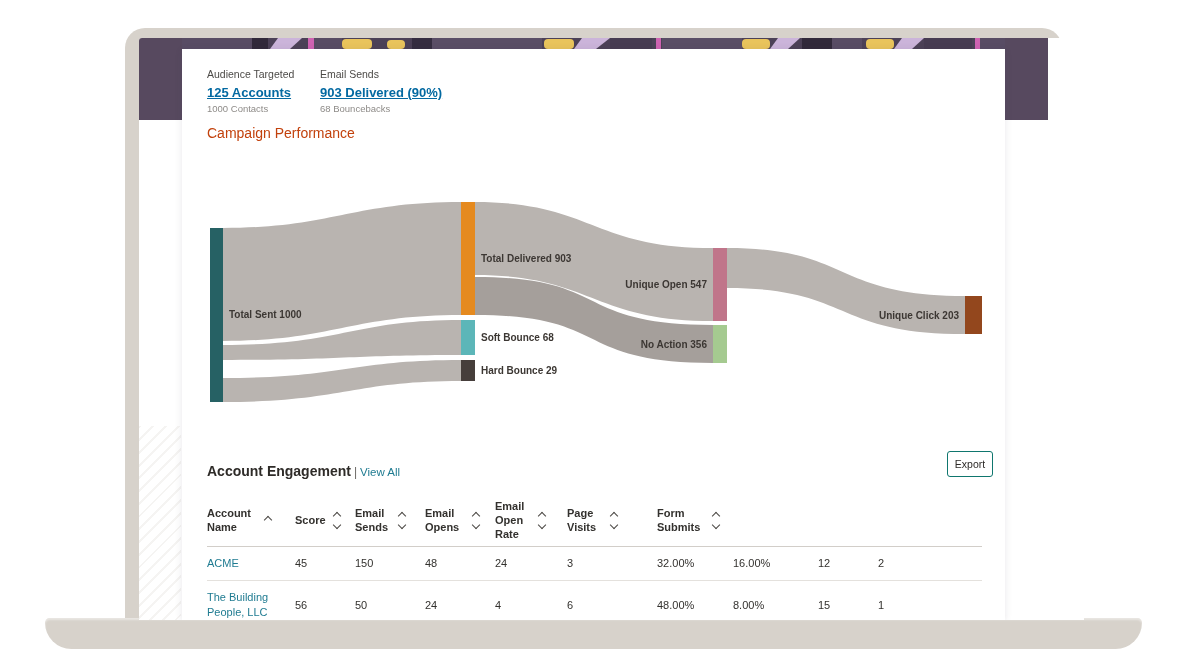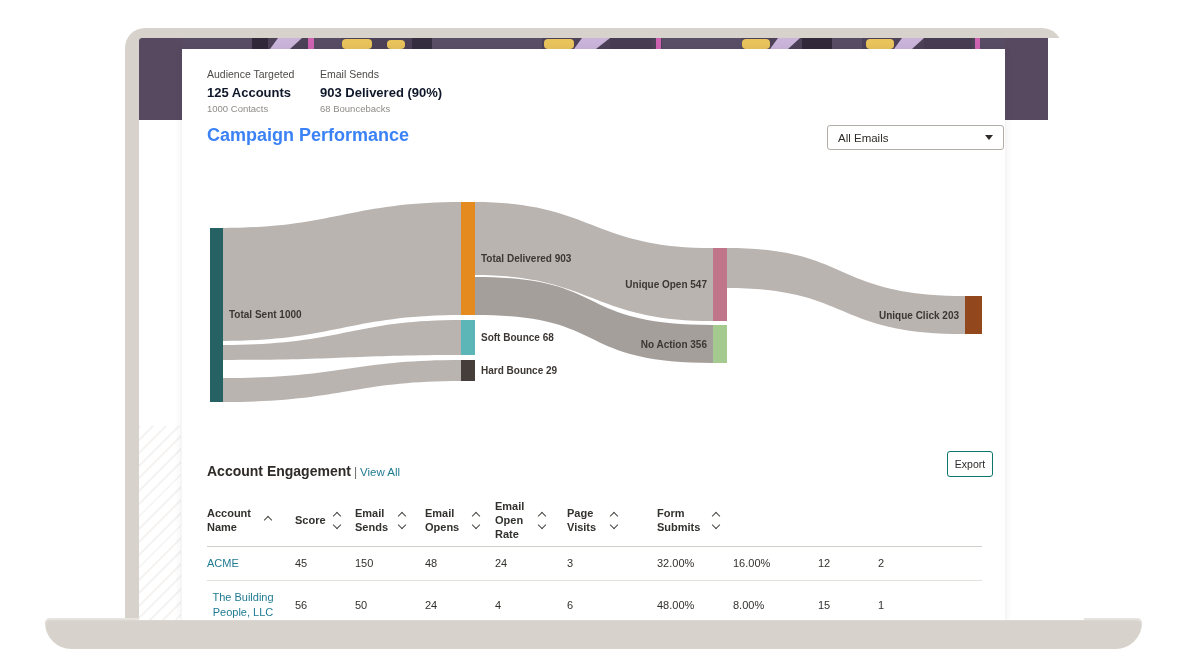--- a/index.html
+++ b/index.html
@@ -16,24 +16,24 @@
   
   .banner{left:0;top:0;width:909px;height:82px;background:#57495f;}
   .banner-strip{left:43px;top:0;width:823px;height:11px;}
   .hatch{left:0;top:388px;width:42px;height:194px;opacity:.55;
          background:repeating-linear-gradient(135deg,#edebe8 0 2px,#ffffff 2px 9px);}
   .card{left:43px;top:11px;width:823px;height:571px;background:#ffffff;box-shadow:0 1px 7px rgba(60,50,70,.12);}
 
   
   .stat{top:19px;color:#2e2b28;}
   .stat .lbl{font-size:10.5px;color:#4c4a47;}
-  .stat .val{font-size:13px;font-weight:bold;margin-top:5px;color:#0f172a;}
+  .stat .val{font-size:13px;font-weight:bold;margin-top:5px;color:#0369a1;text-decoration:underline;}
   .stat .sub{font-size:9.5px;color:#8e8b88;margin-top:3px;}
 
-  .sec-title{font-size:18px;font-weight:bold;color:#3b82f6;}
+  .sec-title{font-size:14px;font-weight:normal;color:#c2410c;}
 
   
   .dropdown{left:645px;top:76px;width:155px;height:23px;border:1px solid #b2ada7;border-radius:3px;
             background:#fff;display:flex;align-items:center;padding:0 10px;justify-content:space-between;
             font-size:11.5px;color:#2e2b28;cursor:pointer;}
   .caret{width:0;height:0;border-left:4px solid transparent;border-right:4px solid transparent;
          border-top:5px solid #2e2b28;}
 
   
   .engage-title{left:25px;top:414px;font-size:14px;font-weight:bold;color:#2e2b28;}
@@ -44,21 +44,21 @@
               justify-content:center;cursor:pointer;}
 
   
   .tbl{left:25px;top:445px;width:775px;font-size:11px;color:#33312e;}
   .grid{display:grid;grid-template-columns:88px 60px 70px 70px 72px 90px 76px 85px 60px 104px;}
   .thead{border-bottom:1px solid #d2cec9;font-weight:bold;}
   .th{display:flex;align-items:center;min-height:52px;padding-right:4px;}
   .th .cap{line-height:1.3;}
   .row{border-bottom:1px solid #e4e1dd;align-items:center;}
   .cell{padding:9px 4px 9px 0;}
-  .acct{color:#1f7b91;cursor:pointer;line-height:1.35;text-align:center;}
+  .acct{color:#1f7b91;cursor:pointer;line-height:1.35;}
   .w48{max-width:48px;} .w36{max-width:36px;} .w38{max-width:40px;} .w60{max-width:58px;}
   .w34{max-width:36px;} .w46{max-width:48px;} .w70{max-width:72px;display:inline-block;}
 
   
   .si{display:inline-flex;flex-direction:column;gap:3px;margin-left:8px;}
   .ch{width:5px;height:5px;border:solid #4a4743;border-width:1.5px 1.5px 0 0;}
   .up{transform:rotate(-45deg);} .down{transform:rotate(135deg);}
   .asc{margin-left:10px;}
 
   
@@ -113,24 +113,20 @@
         <div class="sub">1000 Contacts</div>
       </div>
       <div class="abs stat" style="left:138px">
         <div class="lbl">Email Sends</div>
         <div class="val">903 Delivered (90%)</div>
         <div class="sub">68 Bouncebacks</div>
       </div>
 
       <div class="abs sec-title" style="left:25px;top:76px">Campaign Performance</div>
 
-      <div class="abs dropdown">
-        <span>All Emails</span>
-        <span class="caret"></span>
-      </div>
 
       <svg class="abs" style="left:0;top:146px" width="823" height="215" viewBox="0 0 823 215">
 
         <path d="M41,33 C150,33 170,7 279,7 L279,120 C170,120 150,146 41,146 Z" fill="#b9b4b0"></path>
         <path d="M41,150 C160,150 170,125 279,125 L279,160 C170,160 160,165 41,165 Z" fill="#b9b4b0"></path>
         <path d="M41,183 C160,183 170,165 279,165 L279,186 C170,186 160,207 41,207 Z" fill="#b9b4b0"></path>
         <path d="M293,82 C430,82 390,130 531,130 L531,168 C390,168 430,120 293,120 Z" fill="#a59f9b"></path>
         <path d="M293,7 C410,7 410,53 531,53 L531,126 C410,126 410,80 293,80 Z" fill="#b9b4b0"></path>
         <path d="M545,53 C670,53 650,101 783,101 L783,139 C650,139 670,93 545,93 Z" fill="#b9b4b0"></path>
 

